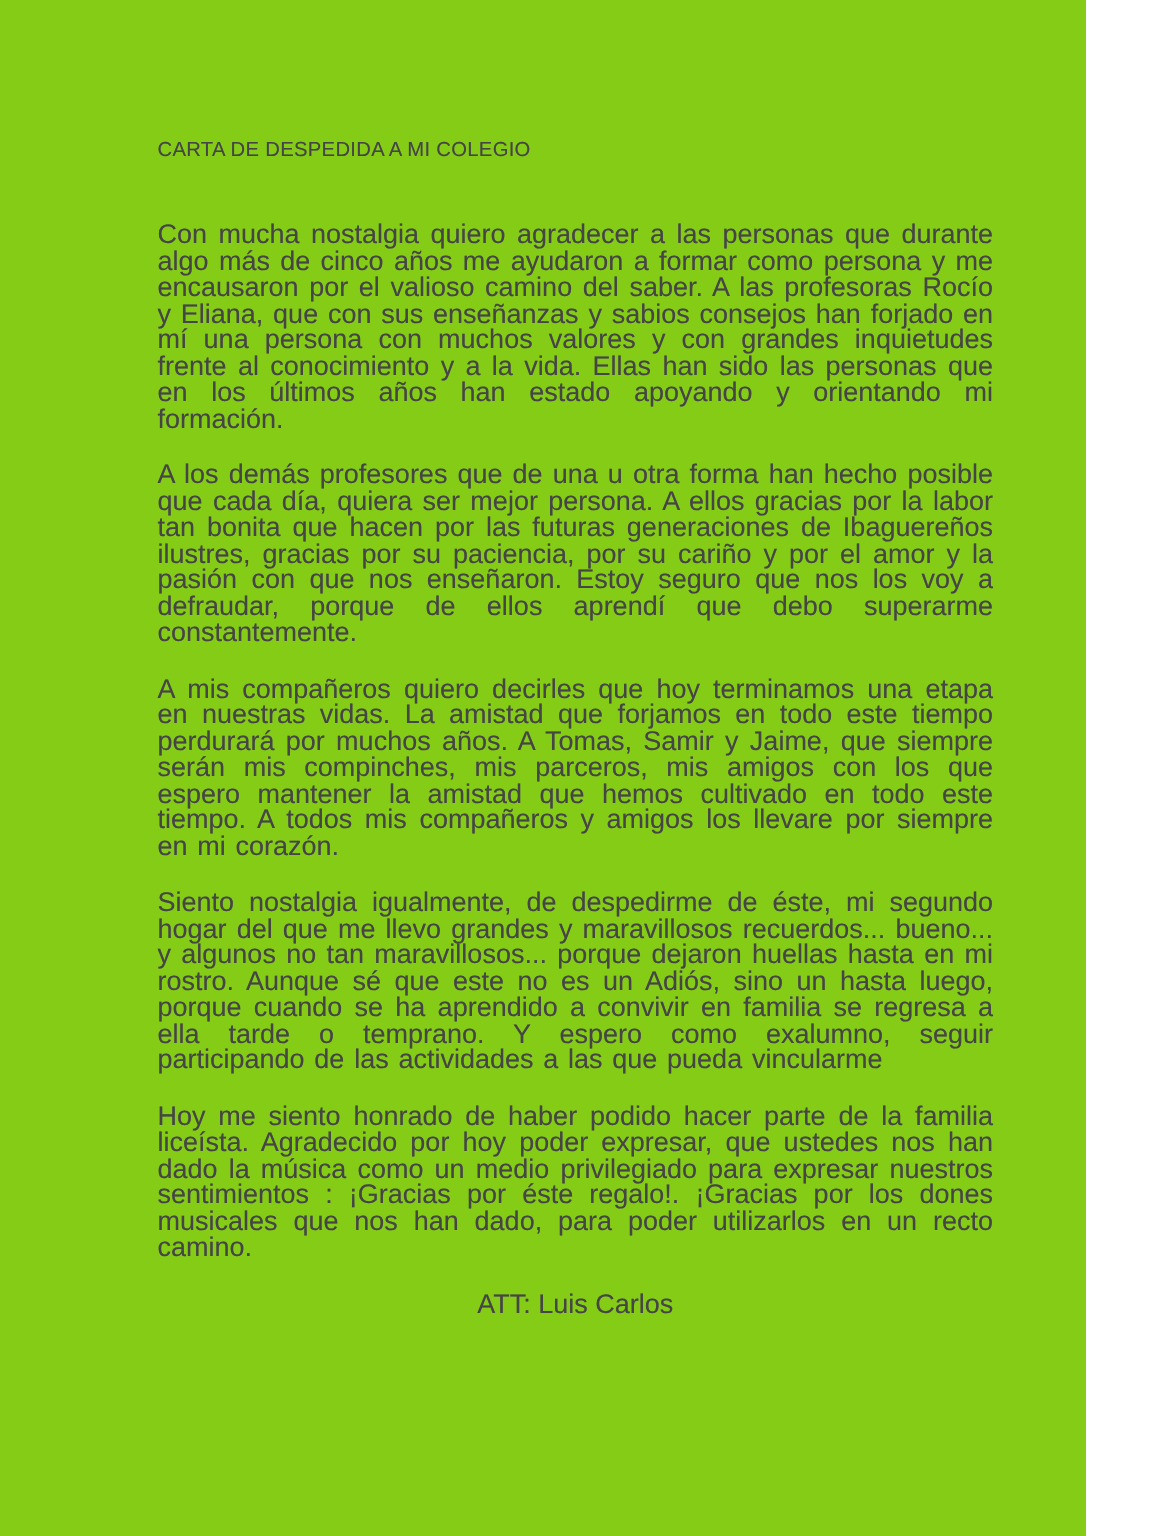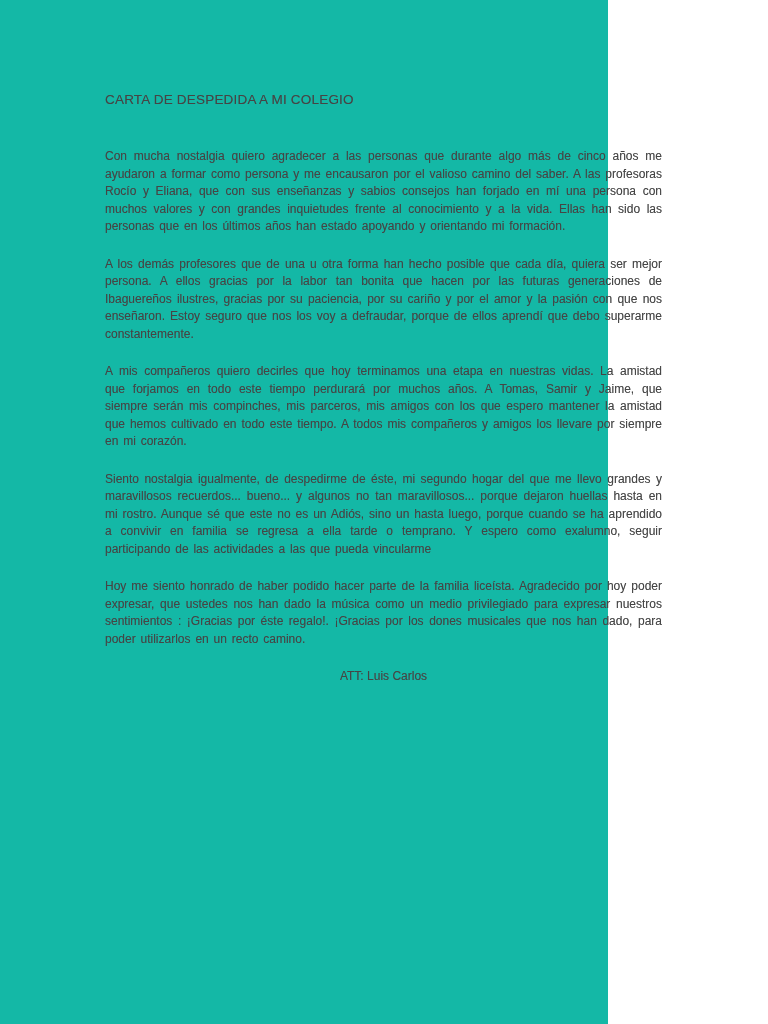--- a/index.html
+++ b/index.html
@@ -8,43 +8,43 @@
     background: #ffffff;
   }
   body {
     width: 768px;
     height: 1024px;
     overflow: hidden;
     font-family: "Liberation Sans", sans-serif;
   }
   .page {
     position: relative;
-    width: 608px;
+    width: 724px;
     height: 1024px;
-    background: #14b8a6;
+    background: #84cc16;
   }
   .letter-content {
     position: absolute;
     left: 105px;
     top: 93px;
     width: 557px;
     color: #454545;
     
     text-shadow: 0 0 0.4px rgba(80,80,80,0.45);
   }
   .letter-title {
     font-size: 13.5px;
     line-height: 14px;
     font-weight: 400;
     letter-spacing: 0.2px;
     margin: 0 0 41px 0;
     white-space: nowrap;
   }
   .para {
-    font-size: 12px;
+    font-size: 18px;
     line-height: 17.5px;
     text-align: justify;
     margin: 0 0 20px 0;
     word-spacing: 1.5px;
   }
   .signature {
     margin-top: 17px;
     text-align: center;
     word-spacing: normal;
   }

